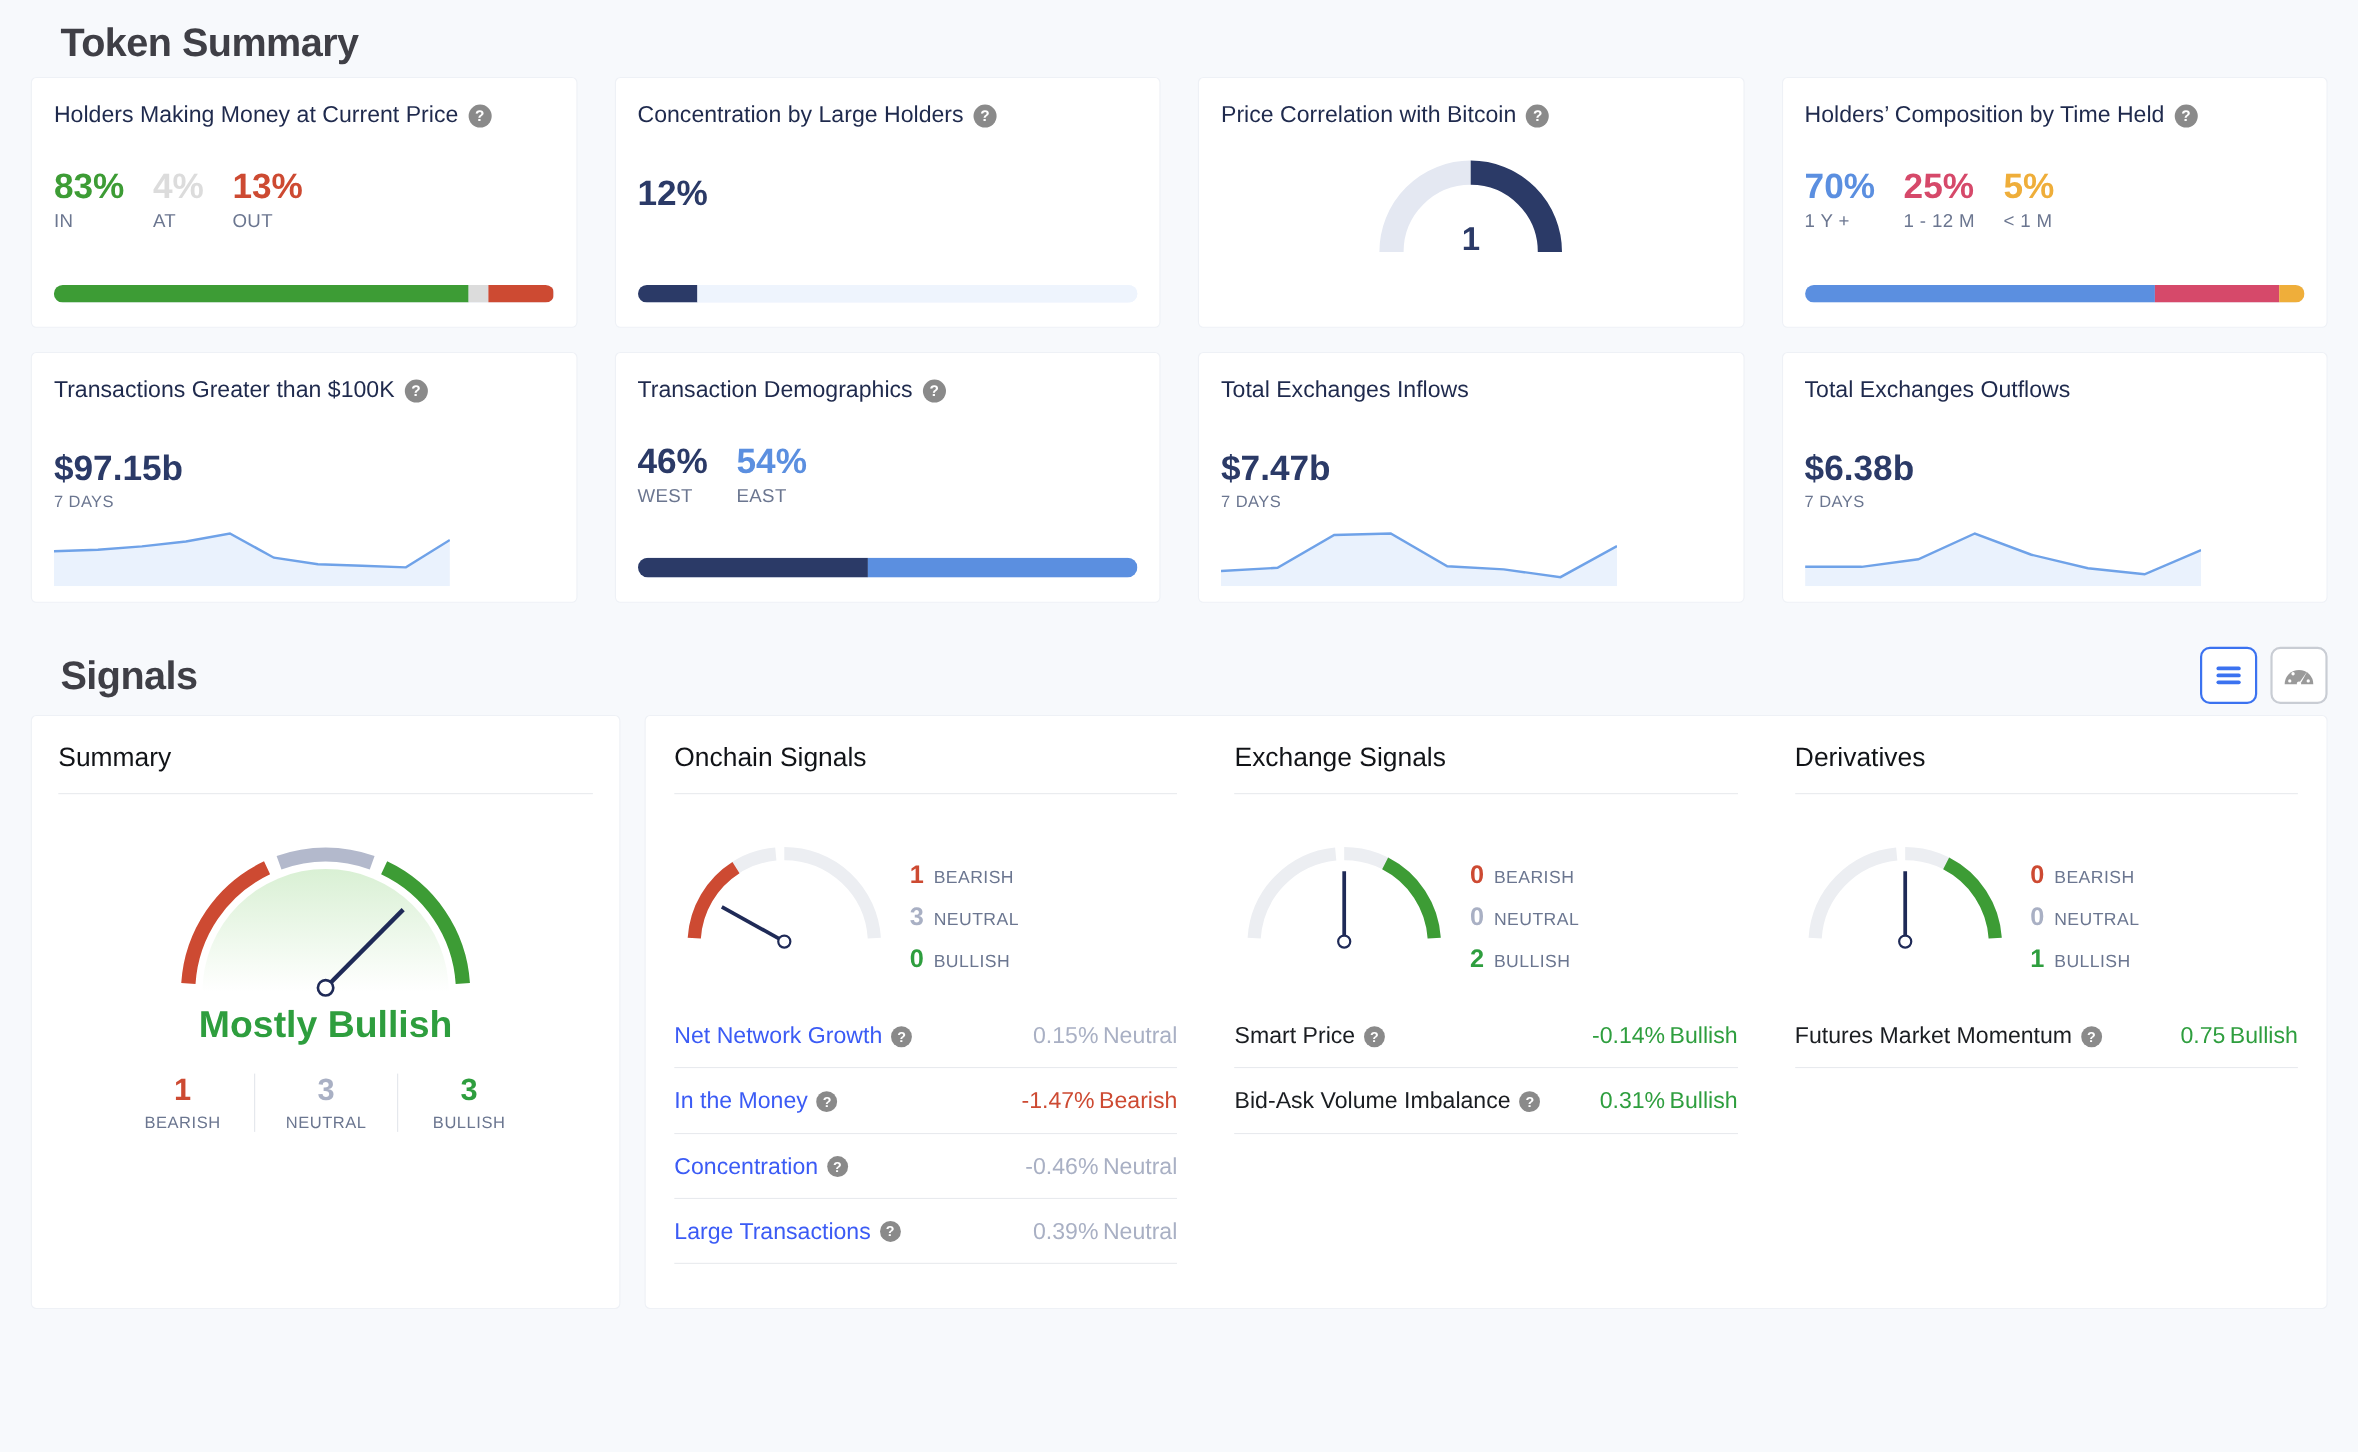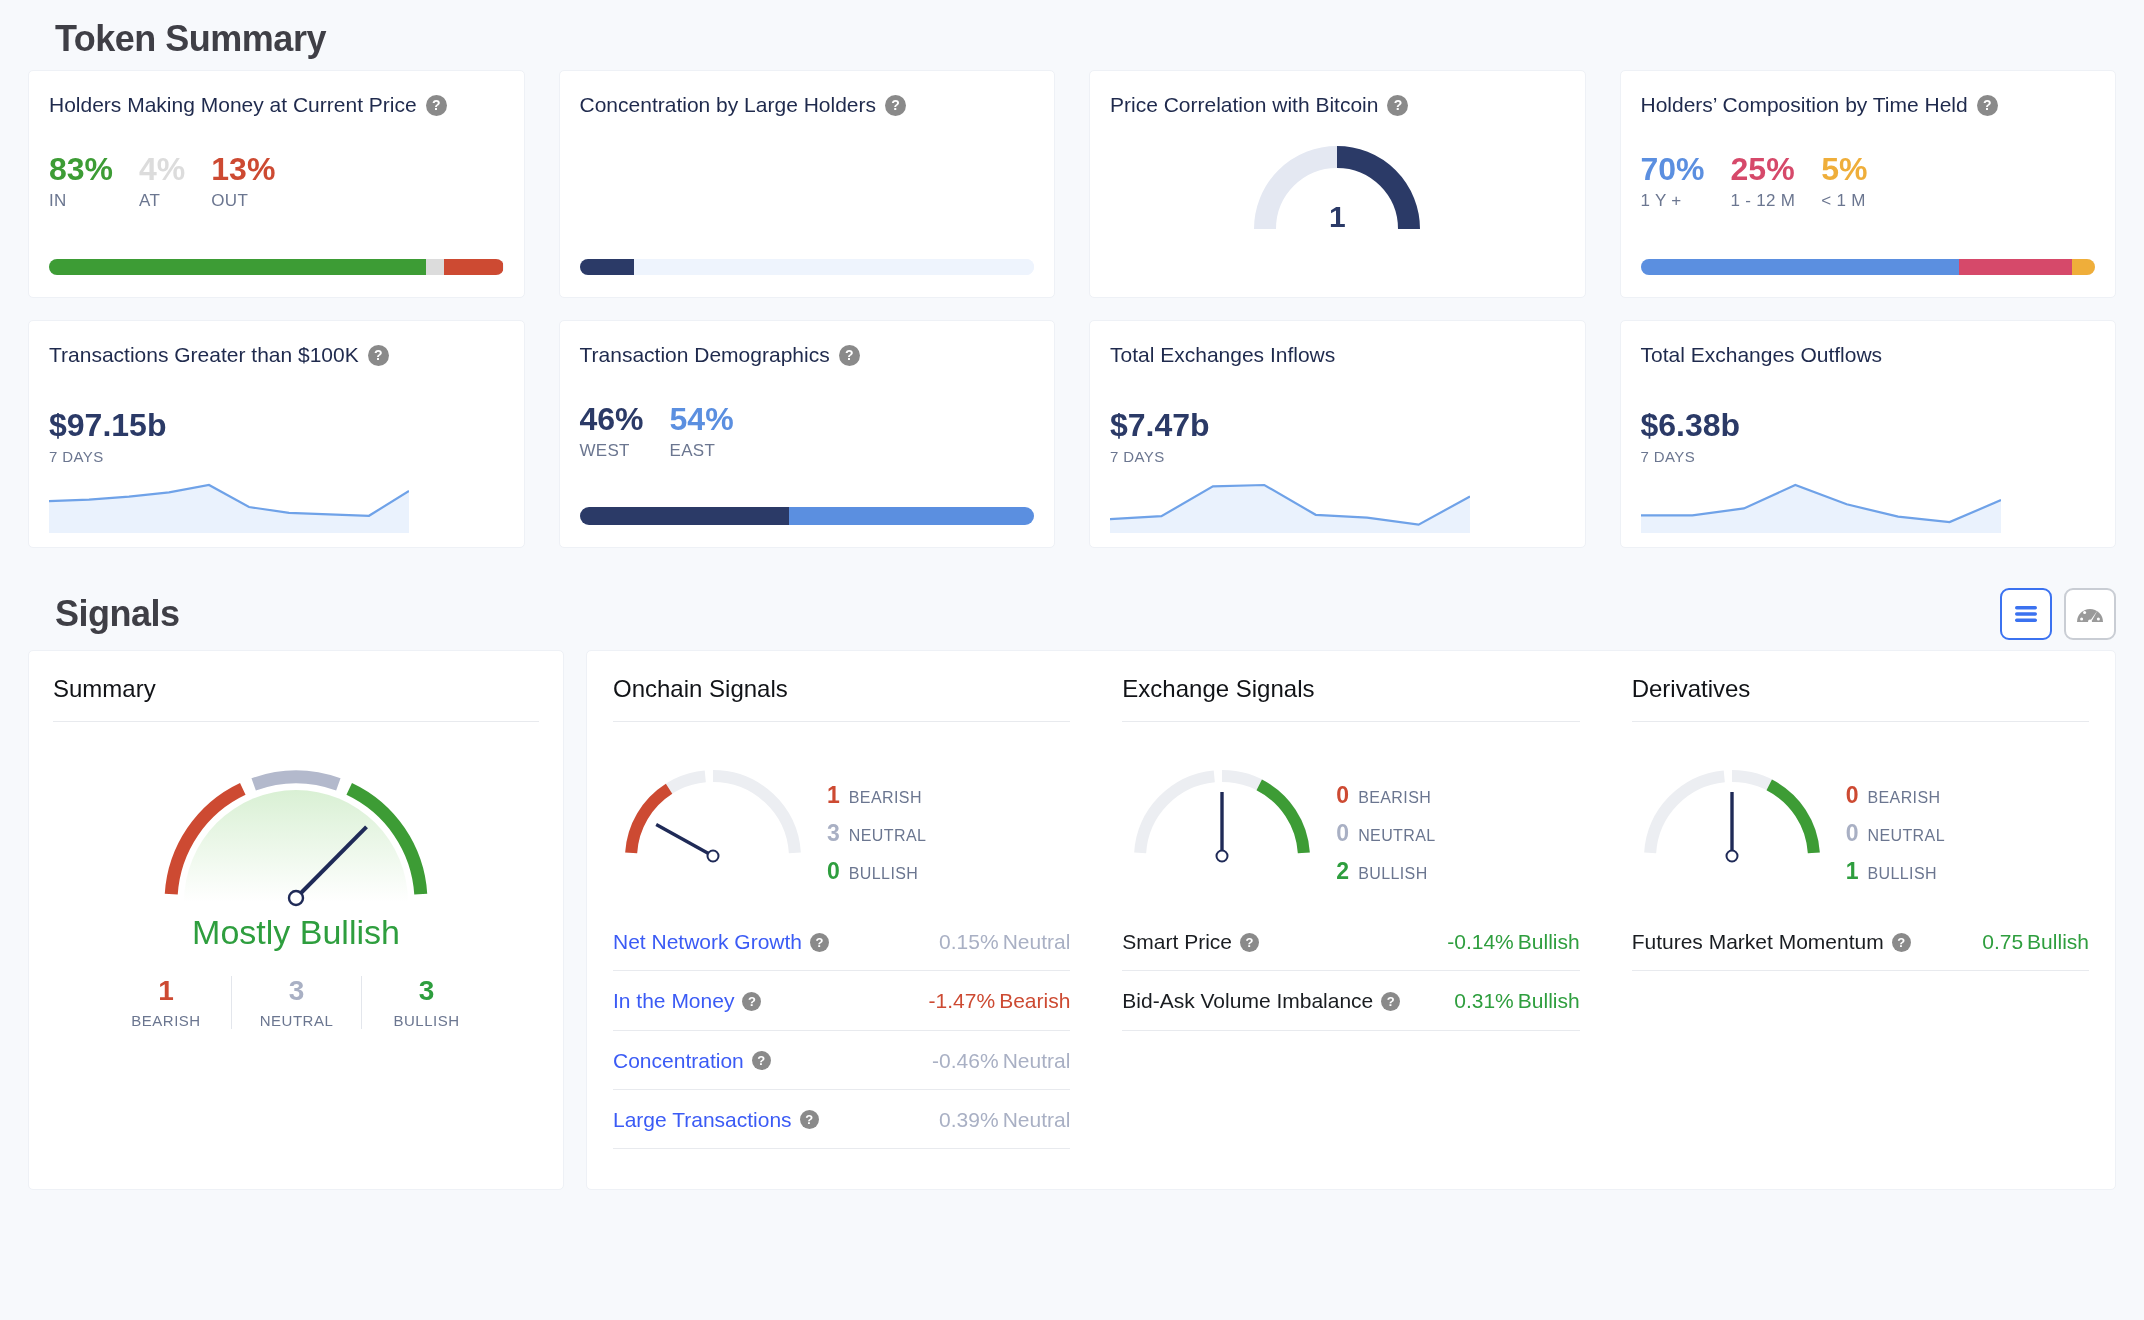--- a/index.html
+++ b/index.html
@@ -95,21 +95,21 @@
     font-size: 21px; display: flex; align-items: center; gap: 8px;
     flex-wrap: wrap; line-height: 1.25;
   }
   .sig-name.link { color: #3b5bf5; cursor: pointer; }
   .sig-name.plain { color: #1a1d21; }
   .sig-vals { display: flex; align-items: baseline; gap: 4px; white-space: nowrap; font-size: 21px; }
   .v-neutral { color: #a9b0c4; }
   .v-bearish { color: #cd4a32; }
   .v-bullish { color: #2e9e3e; }
 
-  .verdict { text-align: center; font-size: 34px; font-weight: normal; color: #2e9e3e; margin-top: -6px; }
+  .verdict { text-align: center; font-size: 34px; font-weight: bold; color: #2e9e3e; margin-top: -6px; }
   .tally { display: flex; justify-content: center; margin-top: 24px; }
   .tally-cell { width: 130px; text-align: center; }
   .tally-cell + .tally-cell { border-left: 1px solid #e3e6ec; }
   .tally-num { font-size: 28px; font-weight: bold; line-height: 1.1; }
   .tally-lab { font-size: 15px; color: #6b7690; letter-spacing: 0.5px; margin-top: 5px; }
 </style>
 </head>
 <body>
 
 <div class="page">
@@ -142,20 +142,21 @@
           <div class="seg" style="width:83%;background:#3d9c35"></div>
           <div class="seg" style="width:4%;background:#dcdcdc"></div>
           <div class="seg" style="width:13%;background:#cd4a32"></div>
         </div>
       </div>
       <div class="card card-r1">
         <div class="card-title">
       <span>Concentration by Large Holders</span>
       <span class="help ">?</span>
     </div>
+        <div class="single-val">12%</div>
         <div class="bar ">
           <div class="seg" style="width:12%;background:#2b3a67"></div>
           <div class="seg" style="width:88%;background:#eef4fd"></div>
         </div>
       </div>
       <div class="card card-r1">
         <div class="card-title">
       <span>Price Correlation with Bitcoin</span>
       <span class="help ">?</span>
     </div>

